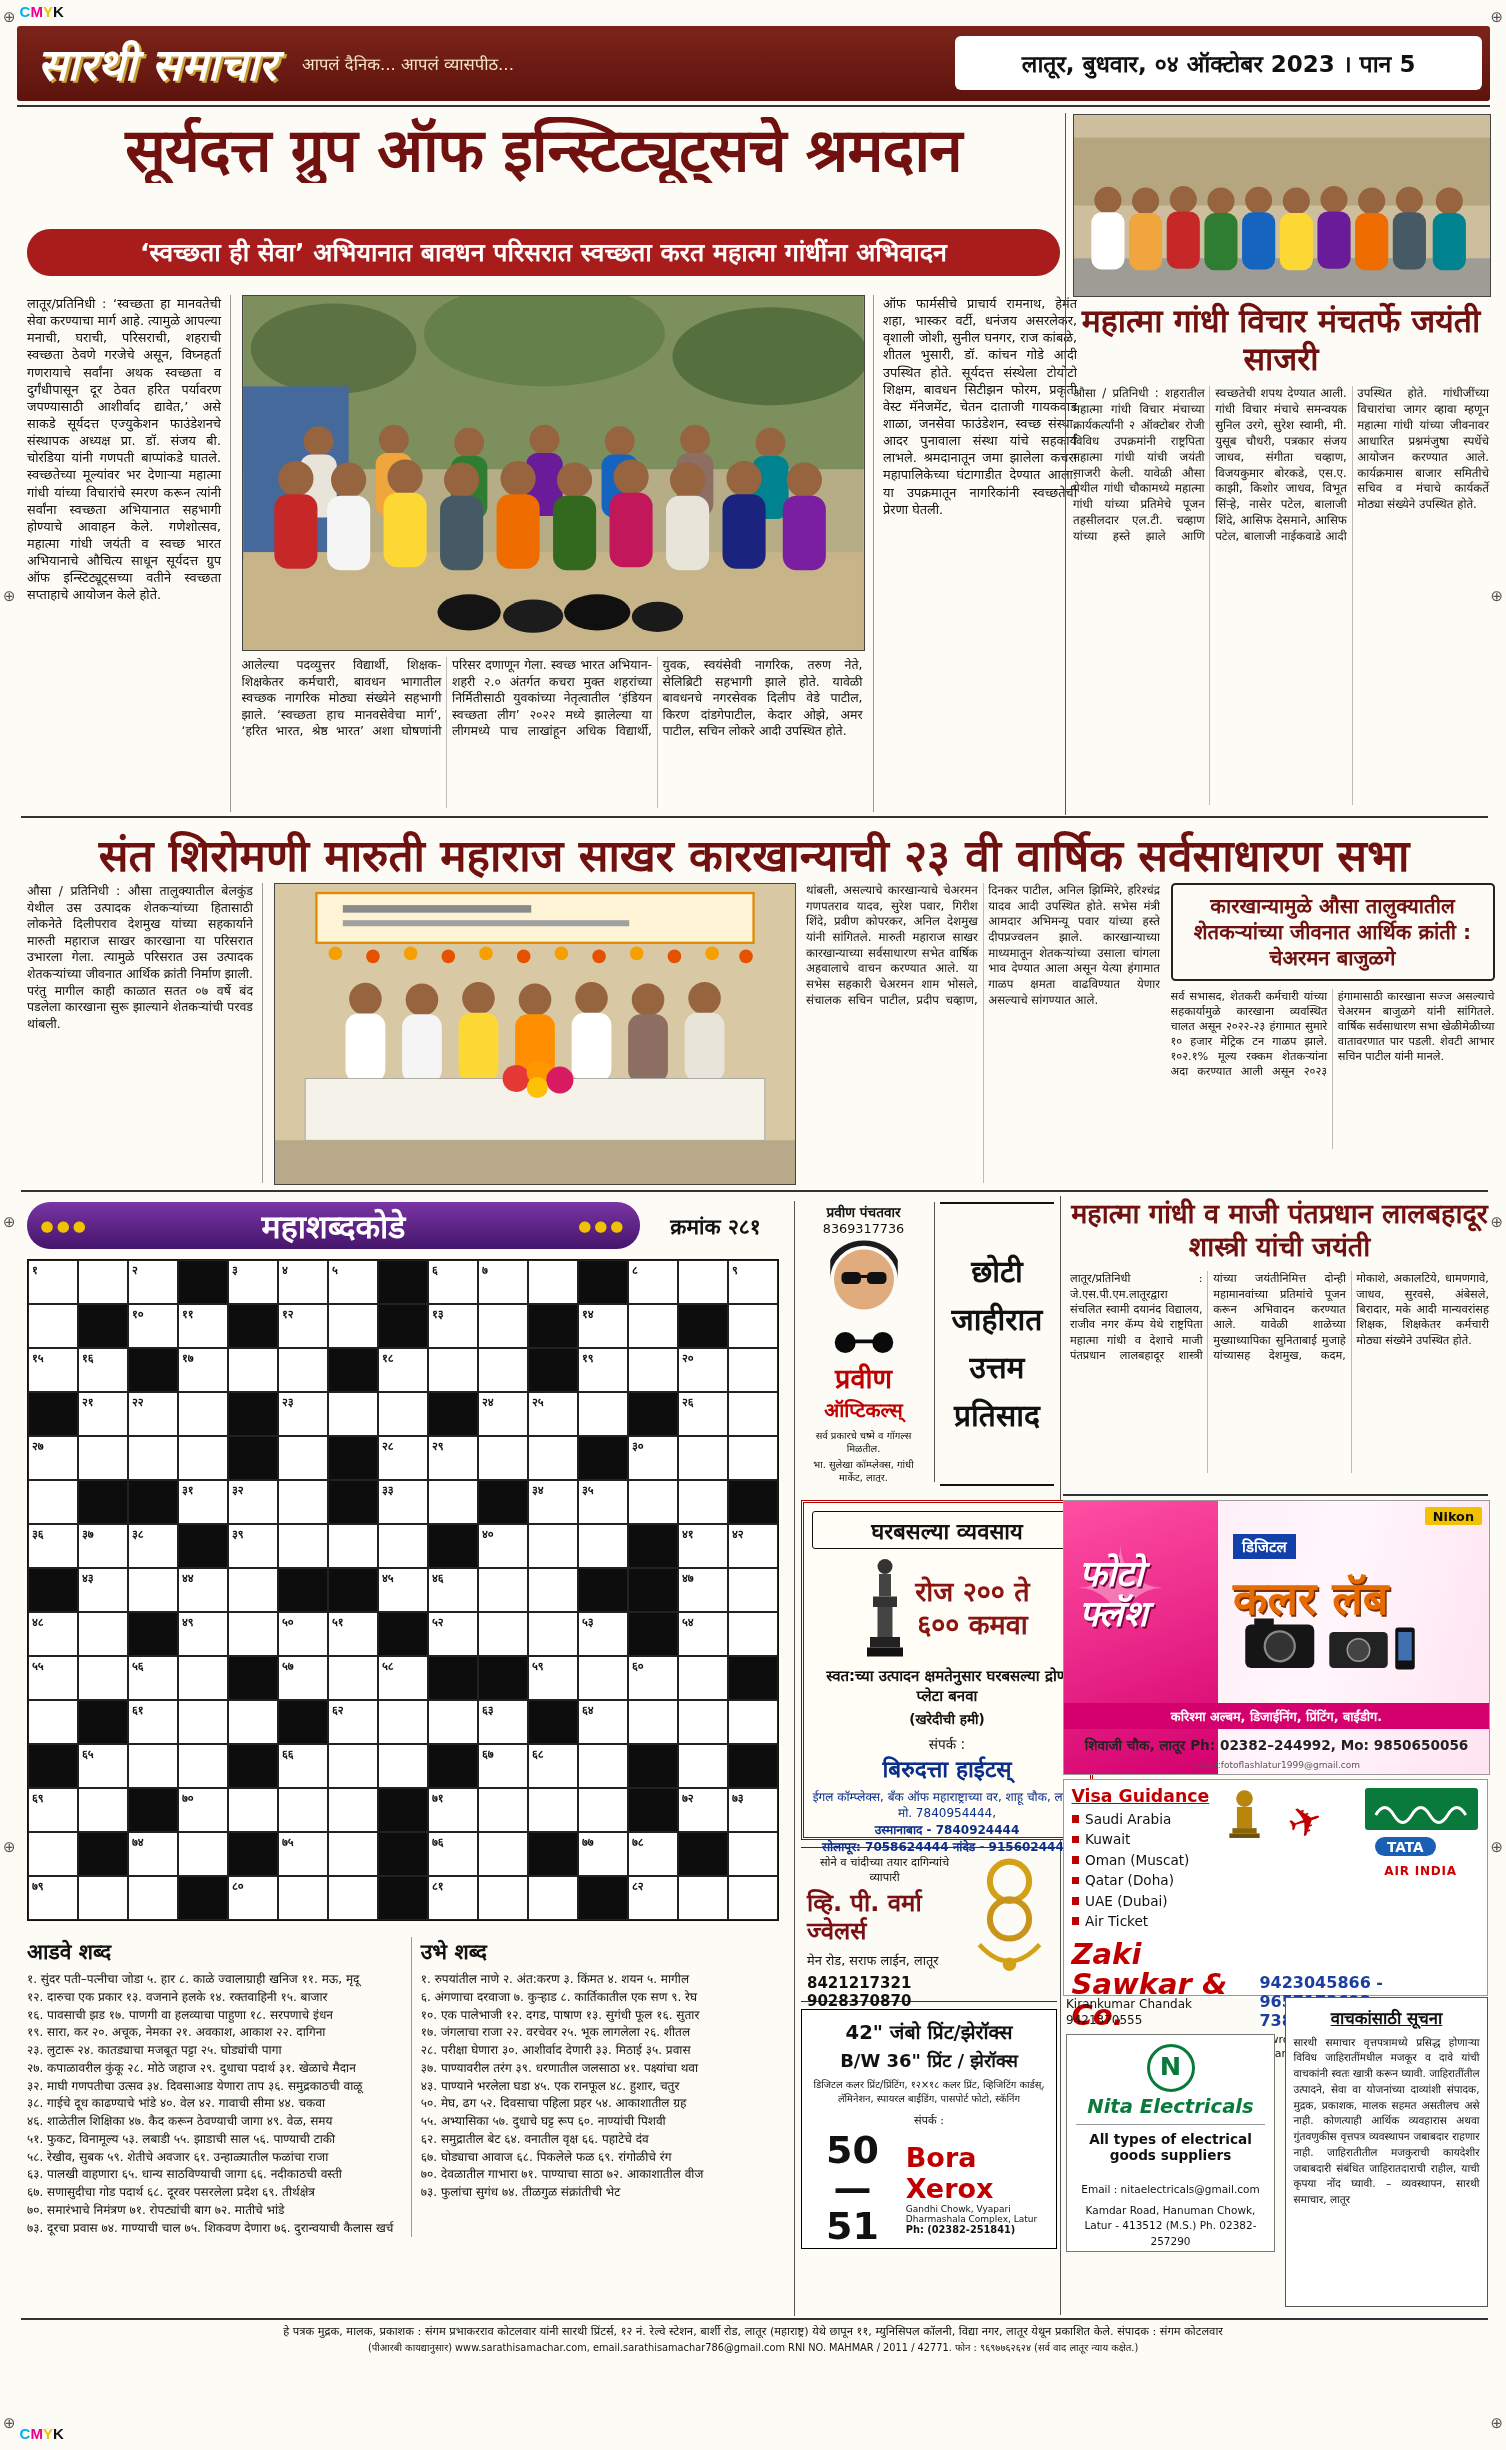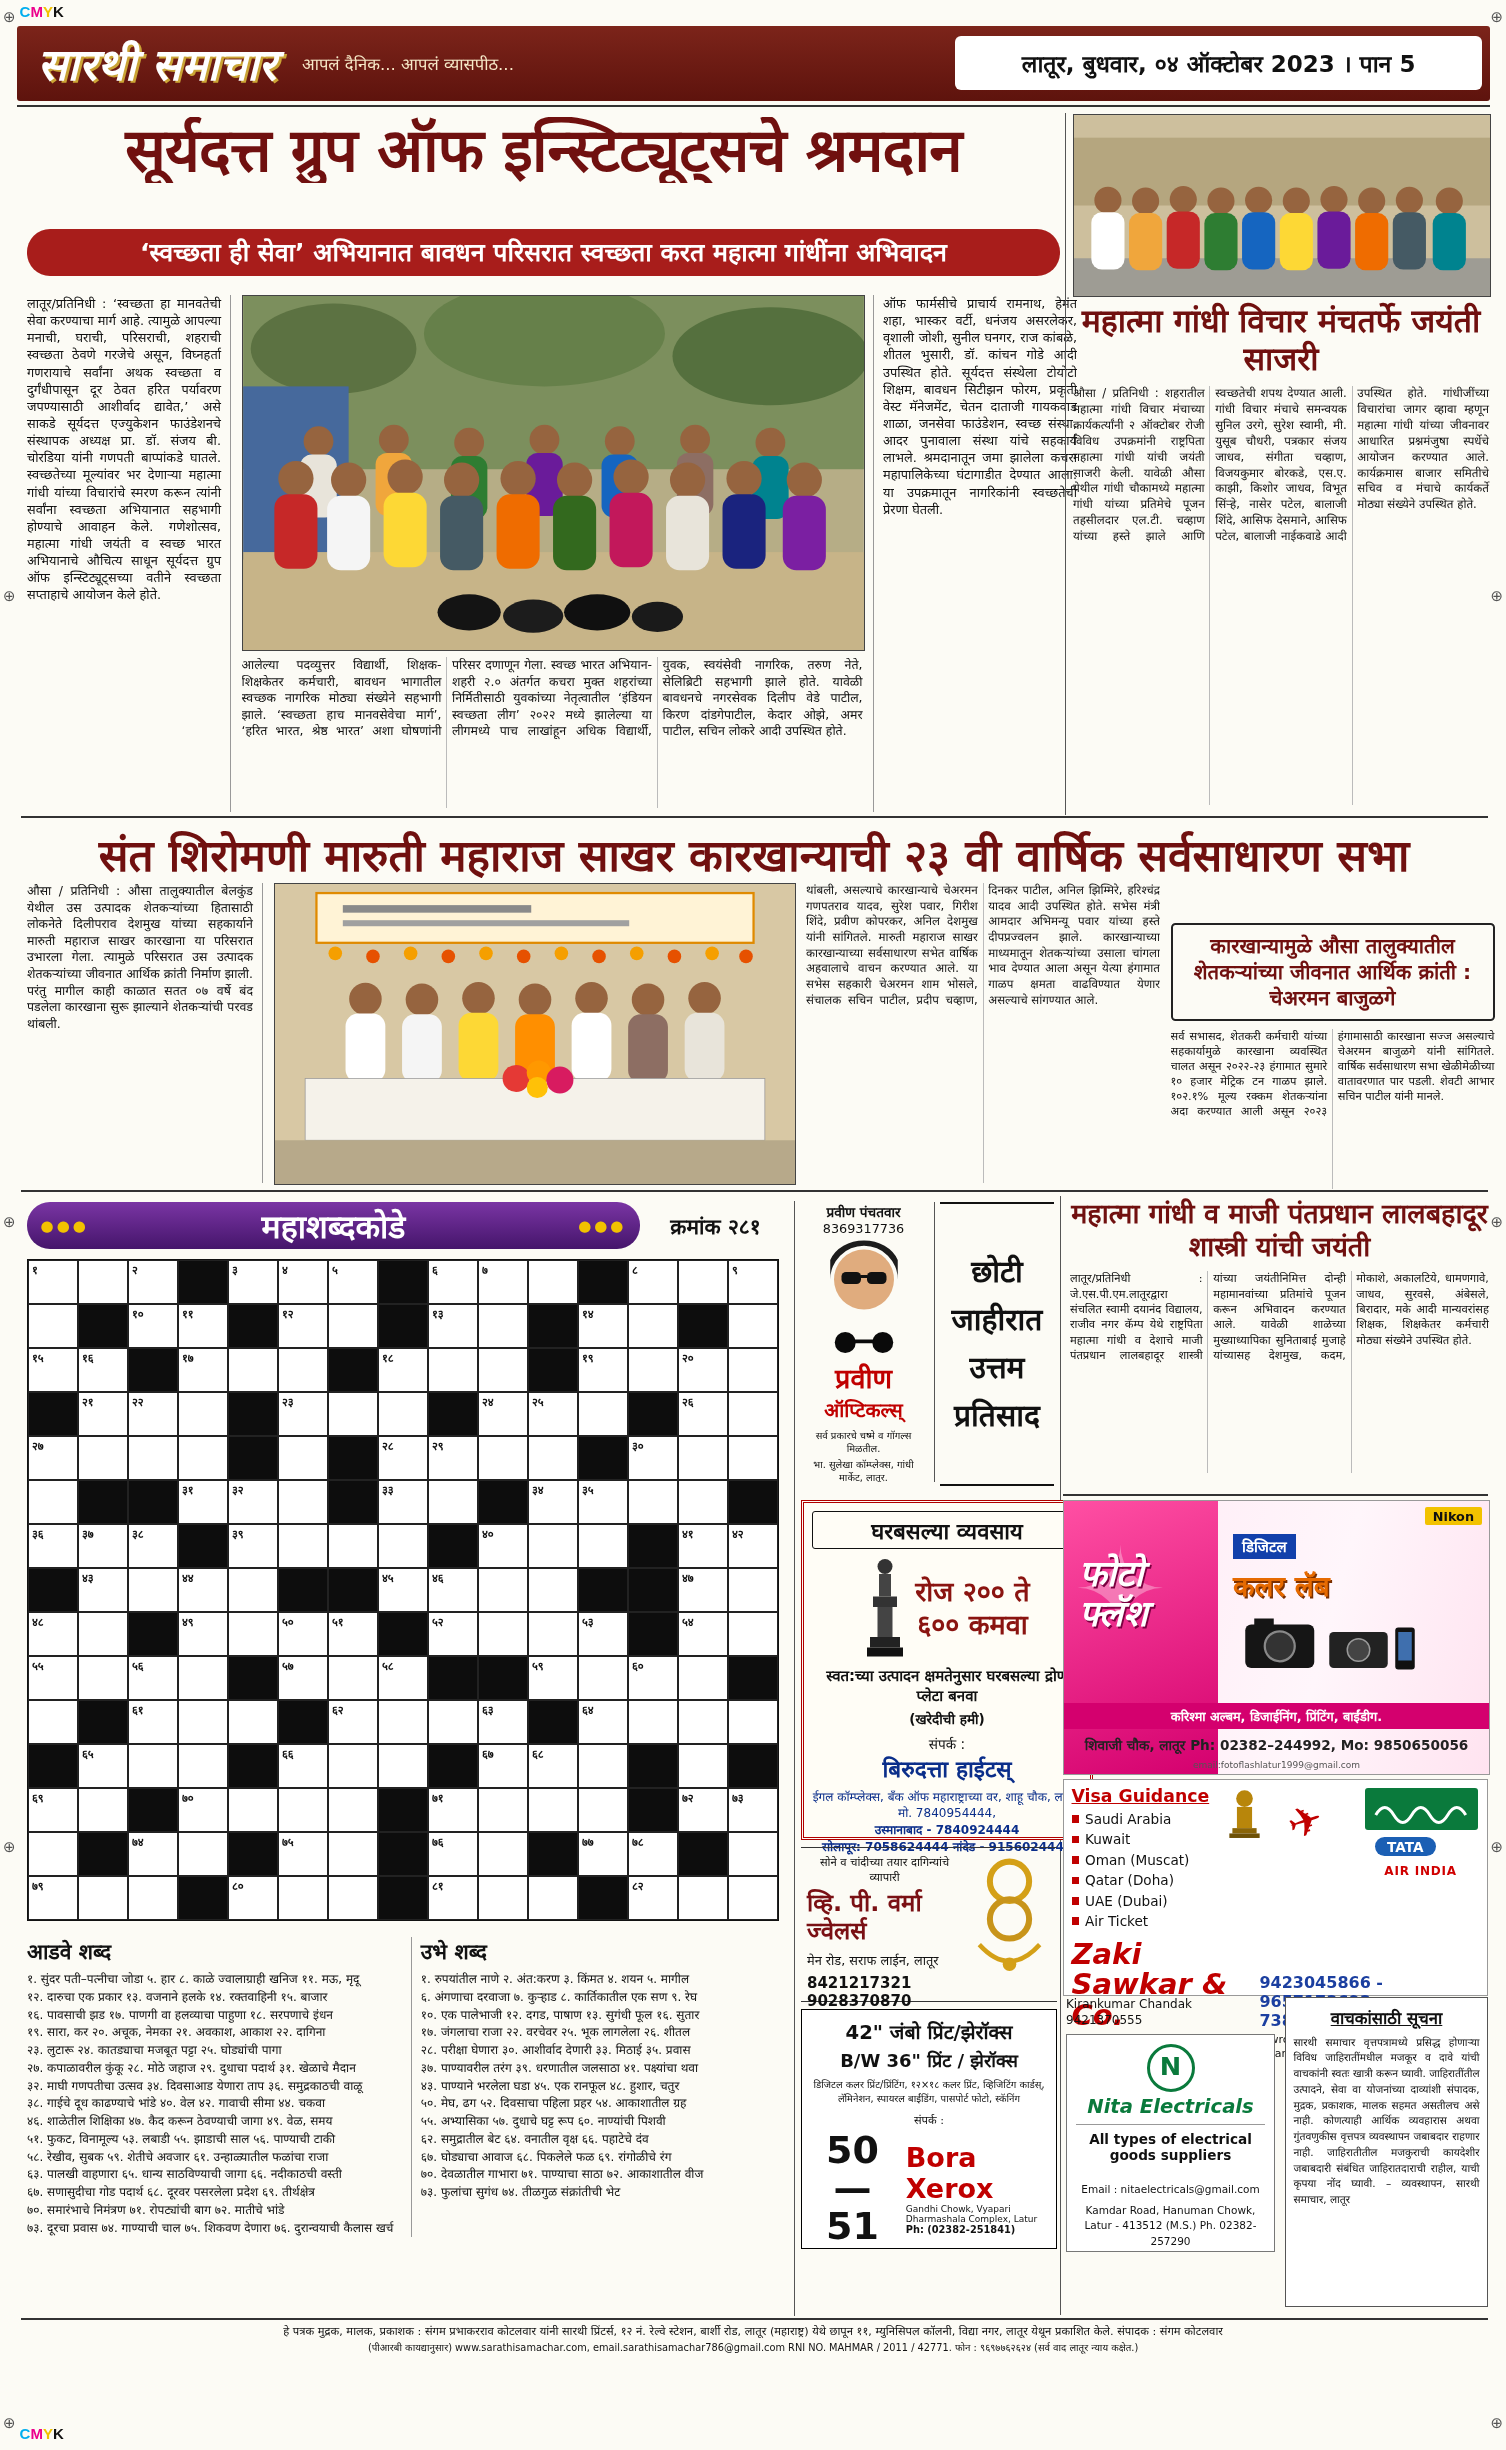--- a/index.html
+++ b/index.html
@@ -23,21 +23,21 @@
   .rule-r{border-right:0.8px solid #999;padding-right:9px;}
   .rule-l{border-left:0.8px solid #999;padding-left:9px;}
   .photo-frame{border:0.8px solid #444;background:#ddd;display:block;}
   .cols3{column-count:3;column-gap:10.5px;column-rule:0.8px solid #bbb;}
   .cols2{column-count:2;column-gap:10.5px;column-rule:0.8px solid #bbb;}
   .manch{position:absolute;left:1073px;top:114px;width:416px;}
   .manch-headline{font-size:32px;line-height:1.18;text-align:center;margin-top:6px;}
   .manch-body{margin-top:7.5px;height:419px;font-size:11.7px;line-height:1.36;text-align:justify;}
   .sabha-headline{position:absolute;left:27px;top:824px;width:1454px;font-size:44px;text-align:center;white-space:nowrap;overflow:hidden;}
   .sabha-row{position:absolute;left:27px;top:883px;width:1454px;height:301px;display:flex;gap:10.5px;}
-  .sabha-box{width:324px;flex:none;margin-top:40px;}
+  .sabha-box{width:324px;flex:none;}
   .sabha-box-inner{border:2.3px solid #222;border-radius:4.5px;padding:7.5px 9px;}
   .sabha-box-title{color:#70100f;font-size:20.3px;font-weight:800;line-height:1.3;text-align:center;}
   .cw-header{position:absolute;left:27px;top:1202px;width:764px;height:47px;display:flex;align-items:center;}
   .cw-bar{flex:1;height:47px;background:linear-gradient(#7a35a4,#45156b);border-radius:23px;display:flex;align-items:center;color:#fff;}
   .cw-dots{color:#f2c200;font-size:15px;margin:0 13.6px;letter-spacing:3px;}
   .cw-title{flex:1;text-align:center;font-size:32px;font-weight:800;}
   .cw-number{width:151px;text-align:center;font-size:21px;font-weight:bold;}
   .cw-grid{position:absolute;left:27px;top:1259px;border:1.5px solid #111;display:inline-block;background:#fff;}
   .cw-row{display:flex;}
   .cw-cell{width:50px;height:44px;border:0.8px solid #222;box-sizing:border-box;position:relative;background:#fff;}
@@ -57,21 +57,21 @@
   .ghar-title{border:1.5px solid #111;border-radius:3px;font-size:22px;font-weight:800;padding:3px 0;}
   .ghar-earn{font-size:27px;font-weight:800;color:#8a1410;line-height:1.2;}
   .ghar-body{font-size:15px;font-weight:bold;margin-top:6px;line-height:1.3;}
   .ghar-blue{color:#0b2e8a;}
   .ad-foto{position:absolute;left:1063px;top:1500px;width:425px;height:273px;border:0.8px solid #999;background:linear-gradient(105deg,#ffe9f4 0%,#fff6fb 60%,#ffe3f0 100%);overflow:hidden;}
   .foto-left{position:absolute;left:0;top:0;width:154px;height:100%;background:linear-gradient(160deg,#ff4fa3,#d4006e);}
   .foto-star{position:absolute;left:9px;top:22.6px;font-size:113px;color:#ffffff55;}
   .foto-name{position:absolute;left:15px;top:53px;color:#fff;font-style:italic;font-weight:800;font-size:36px;line-height:1.1;text-shadow:1.5px 1.5px 0 #7a0040;}
   .foto-brand{position:absolute;right:7.5px;top:6px;background:#f2c200;color:#111;font-weight:800;font-size:12.8px;padding:1.5px 7.5px;border-radius:2px;}
   .foto-digital{position:absolute;left:169px;top:33px;background:#1240ab;color:#fff;font-weight:bold;font-size:15px;padding:2.3px 9px;}
-  .foto-colorlab{position:absolute;left:169px;top:65px;color:#e66a00;font-weight:800;font-size:28px;text-shadow:1.5px 1.5px 0 #7a2f00;}
+  .foto-colorlab{position:absolute;left:169px;top:65px;color:#e66a00;font-weight:800;font-size:45px;text-shadow:1.5px 1.5px 0 #7a2f00;}
   .foto-services{position:absolute;left:0;bottom:45px;width:100%;background:#d4006e;color:#fff;font-size:12.8px;padding:3.8px 0;text-align:center;font-weight:bold;}
   .foto-address{position:absolute;left:0;bottom:19.6px;width:100%;text-align:center;font-size:13.6px;font-weight:bold;color:#222;}
   .foto-email{position:absolute;left:0;bottom:4.5px;width:100%;text-align:center;font-size:9px;color:#555;}
   .ad-zaki{position:absolute;left:1063px;top:1779px;width:425px;height:217px;border:0.8px solid #999;background:#fff;box-sizing:border-box;padding:6px 7.5px;}
   .visa-title{color:#c00000;font-weight:800;font-size:17.3px;text-decoration:underline;}
   .visa-item{font-size:13.6px;line-height:1.5;display:flex;align-items:center;gap:6px;}
   .visa-bullet{width:7.5px;height:7.5px;background:#c00000;display:inline-block;flex:none;}
   .zaki-company{color:#c00000;font-style:italic;font-weight:800;font-size:29px;line-height:1.05;}
   .zaki-phones{color:#1b3fa0;font-weight:800;font-size:16px;}
   .zaki-addr{font-size:11px;line-height:1.3;}

